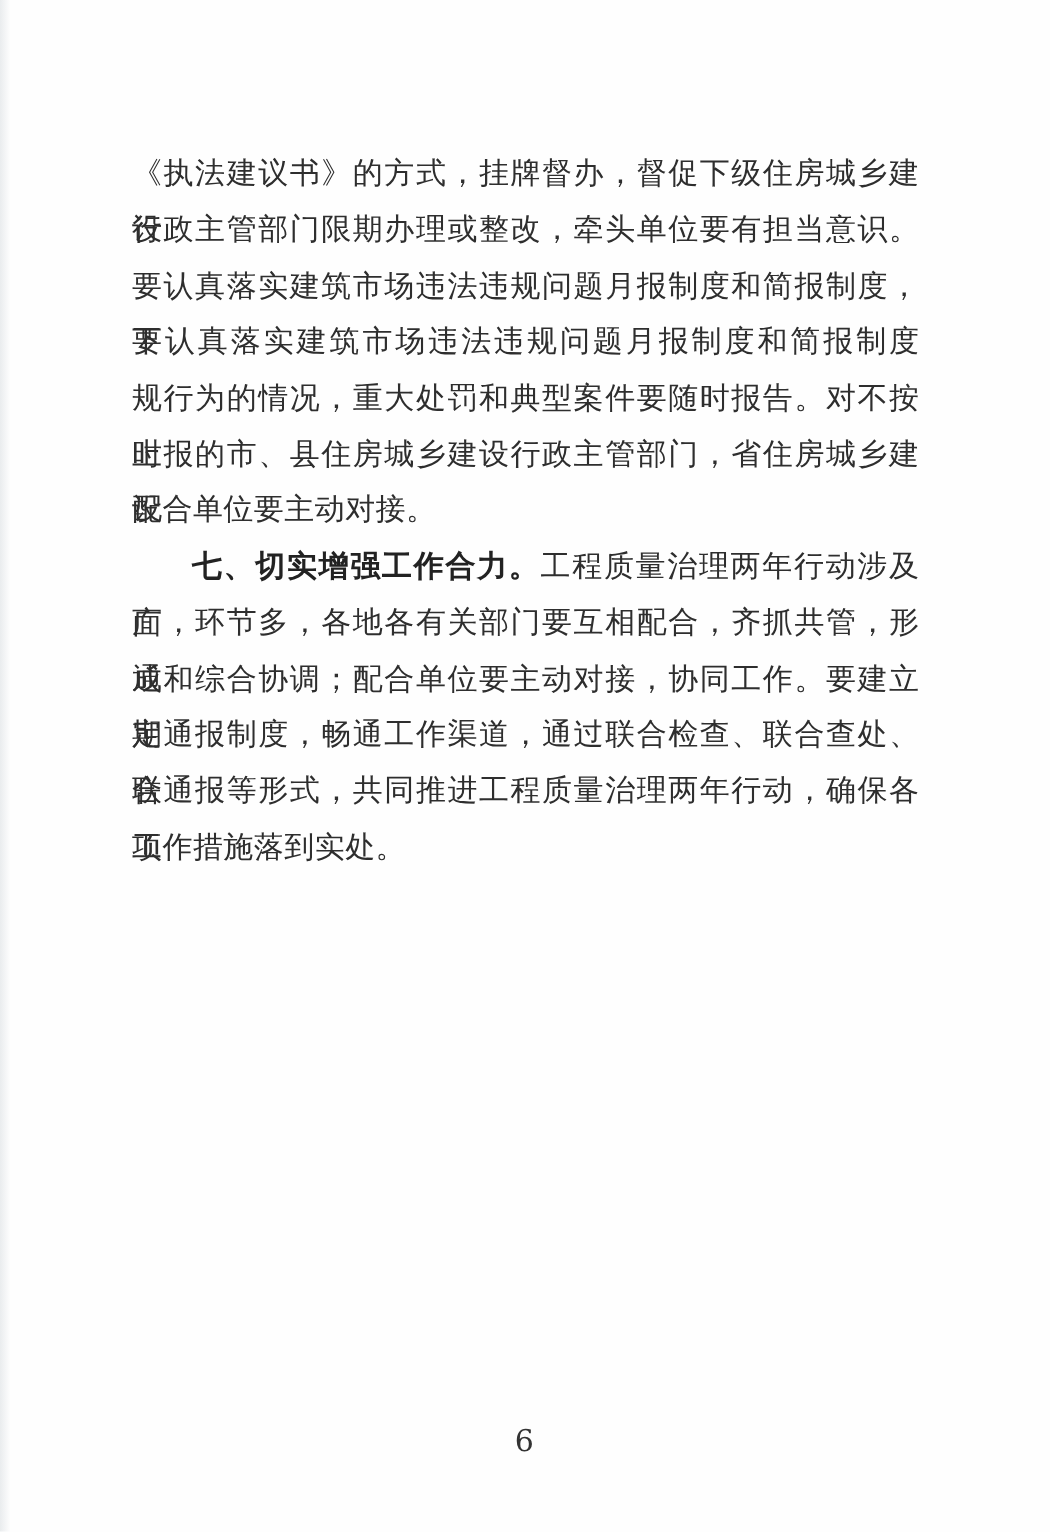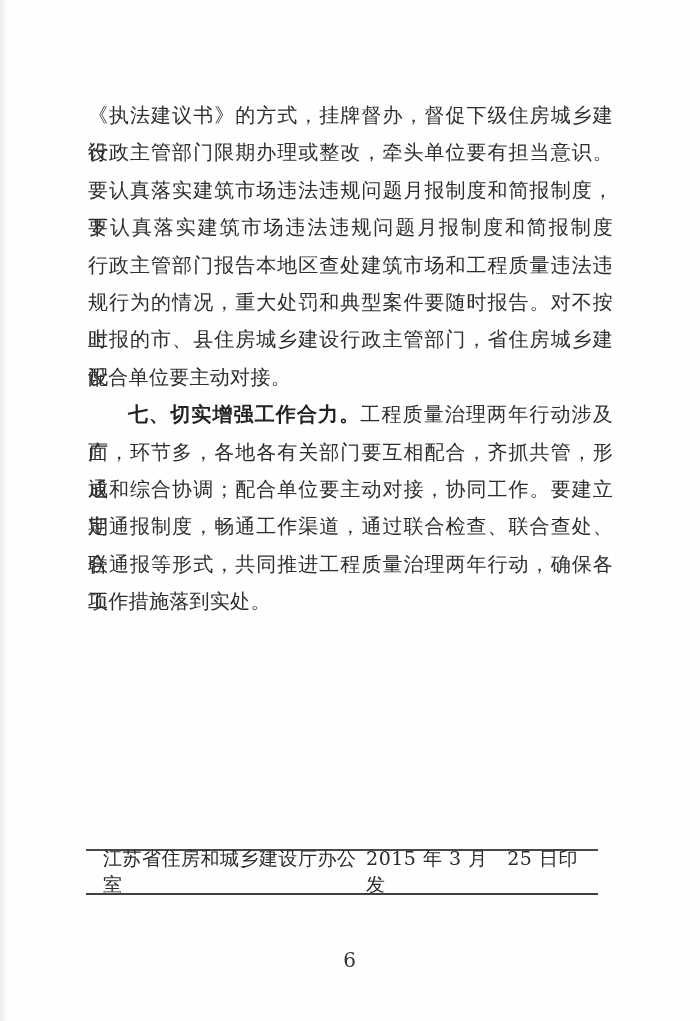--- a/index.html
+++ b/index.html
@@ -91,32 +91,27 @@
 </head>
 <body>
 
 <div class="page">
 
   <div class="doc-body">
       <div class="line just"><span class="seg">《执法建议书》的方式，挂牌督办，督促下级住房城乡建设</span></div>
       <div class="line just"><span class="seg">行政主管部门限期办理或整改，牵头单位要有担当意识。</span></div>
       <div class="line just"><span class="seg">要认真落实建筑市场违法违规问题月报制度和简报制度，下</span></div>
       <div class="line just"><span class="seg">要认真落实建筑市场违法违规问题月报制度和简报制度</span></div>
-      <div class="line just"><span class="seg">行政主管部门报告本地区查处建筑市场和工程质量违法违</span></div>
       <div class="line just"><span class="seg">规行为的情况，重大处罚和典型案件要随时报告。对不按时</span></div>
       <div class="line just"><span class="seg">上报的市、县住房城乡建设行政主管部门，省住房城乡建设</span></div>
       <div class="line"><span class="seg">配合单位要主动对接。</span></div>
       <div class="line just indent"><span class="seg bold">七、切实增强工作合力。</span><span class="seg">工程质量治理两年行动涉及面</span></div>
       <div class="line just"><span class="seg">广，环节多，各地各有关部门要互相配合，齐抓共管，形成</span></div>
       <div class="line just"><span class="seg">通和综合协调；配合单位要主动对接，协同工作。要建立定</span></div>
       <div class="line just"><span class="seg">期通报制度，畅通工作渠道，通过联合检查、联合查处、联</span></div>
       <div class="line just"><span class="seg">合通报等形式，共同推进工程质量治理两年行动，确保各项</span></div>
       <div class="line"><span class="seg">工作措施落到实处。</span></div>
     </div>
 
-  <div class="footer-bar">
-    <span class="footer-issuer">江苏省住房和城乡建设厅办公室</span>
-    <span class="footer-date">2015 年 3 月　25 日印发</span>
-  </div>
 
   <div class="page-number">6</div>
 
 </div>
 
 </body></html>

